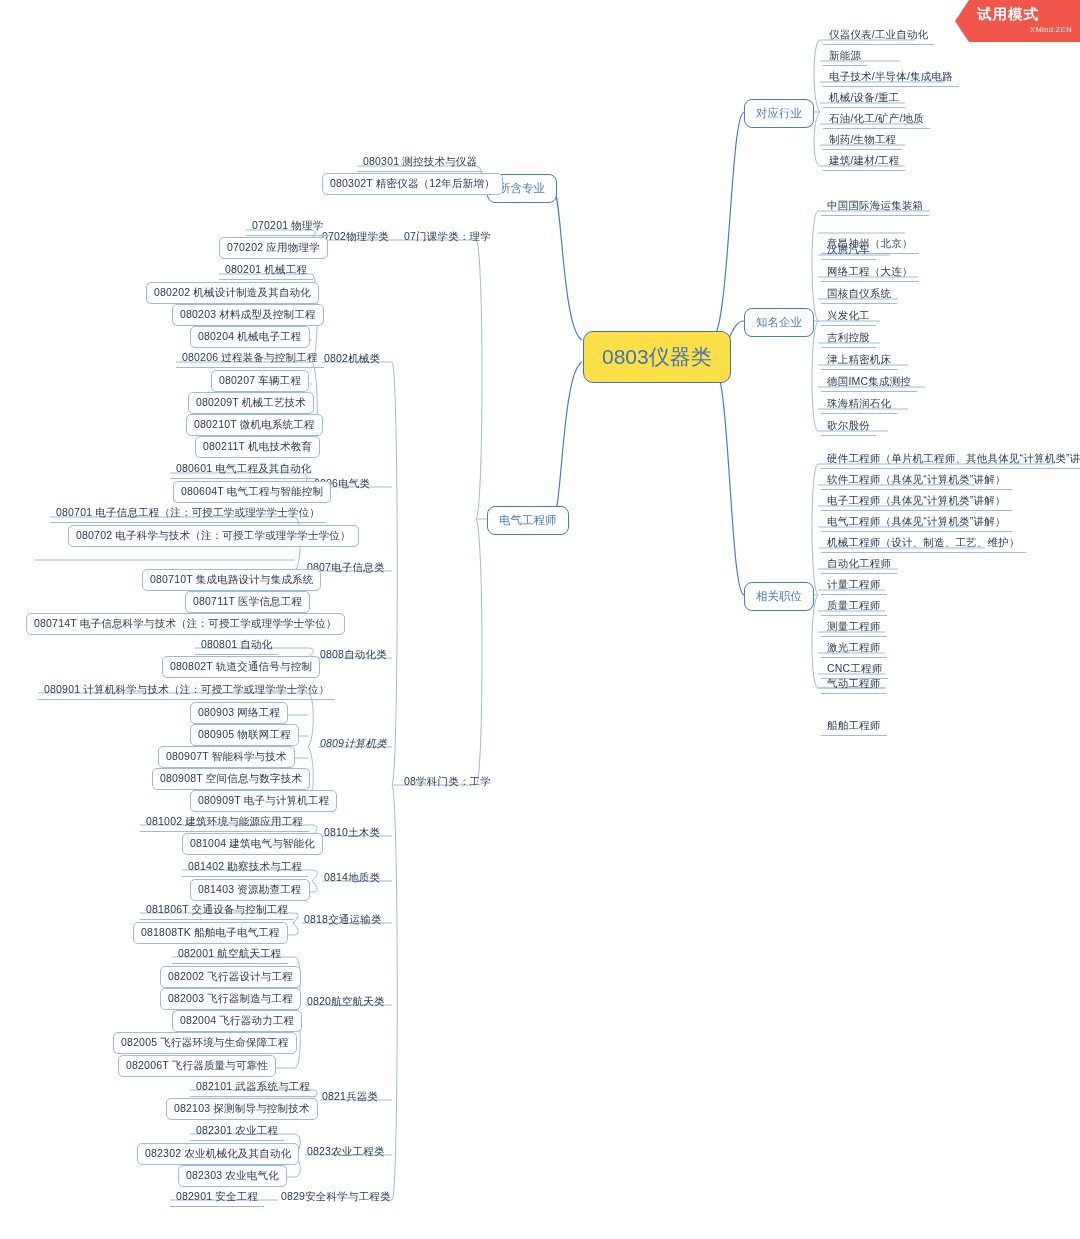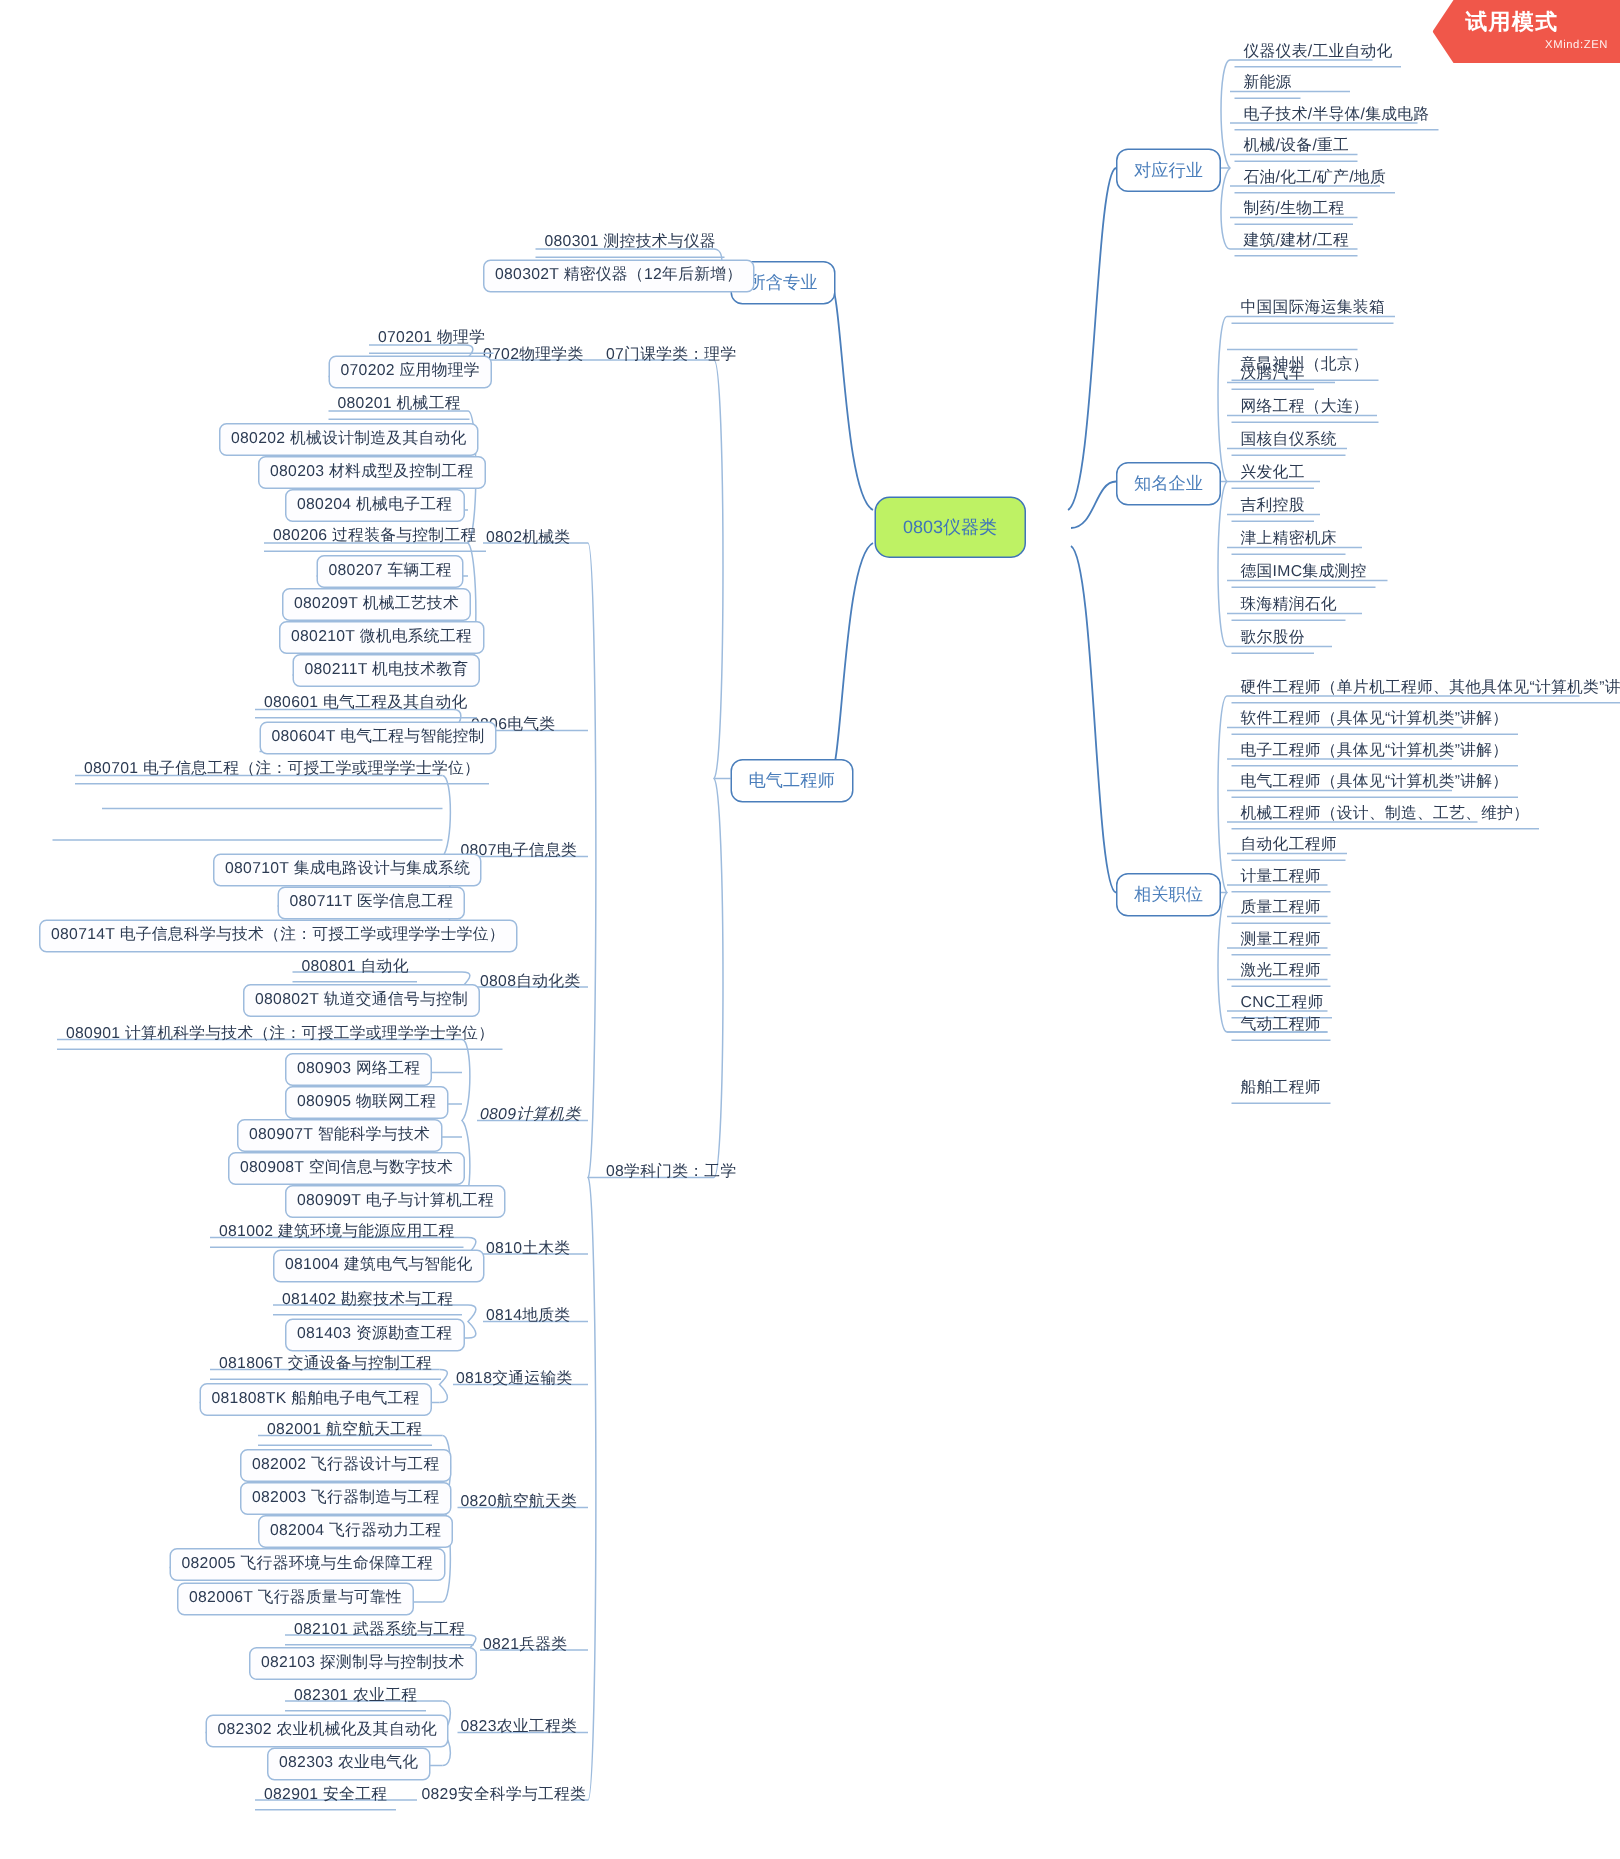--- a/index.html
+++ b/index.html
@@ -39,23 +39,23 @@
     background: #fdfdff;
   }
   
   .plain { padding: 2px 4px; border: none; }
 
   
   .main-topic {
     position: absolute;
     border: 1.6px solid #3f74b8;
     border-radius: 10px;
-    background: #bef264;
+    background: #fde047;
     color: #3f74b8;
-    font-size: 12px;
+    font-size: 21px;
     padding: 11px 18px;
     white-space: nowrap;
   }
   
   .branch {
     position: absolute;
     border: 1.3px solid #4a7ebb;
     border-radius: 8px;
     background: #ffffff;
     color: #4a7ebb;
@@ -327,20 +327,21 @@
   <div class="node leaf" style="left:176px; top:349px;">080206   过程装备与控制工程</div>
   <div class="node boxed" style="left:211px; top:370px;">080207   车辆工程</div>
   <div class="node boxed" style="left:188px; top:392px;">080209T  机械工艺技术</div>
   <div class="node boxed" style="left:186px; top:414px;">080210T  微机电系统工程</div>
   <div class="node boxed" style="left:195px; top:436px;">080211T  机电技术教育</div>
 
   <div class="node leaf" style="left:170px; top:460px;">080601   电气工程及其自动化</div>
   <div class="node boxed" style="left:173px; top:481px;">080604T  电气工程与智能控制</div>
 
   <div class="node leaf" style="left:50px; top:504px;">080701   电子信息工程（注：可授工学或理学学士学位）</div>
+  <div class="node boxed" style="left:68px; top:525px;">080702   电子科学与技术（注：可授工学或理学学士学位）</div>
   <div class="node boxed" style="left:142px; top:569px;">080710T  集成电路设计与集成系统</div>
   <div class="node boxed" style="left:185px; top:591px;">080711T  医学信息工程</div>
   <div class="node boxed" style="left:26px; top:613px;">080714T  电子信息科学与技术（注：可授工学或理学学士学位）</div>
 
   <div class="node leaf" style="left:195px; top:636px;">080801   自动化</div>
   <div class="node boxed" style="left:162px; top:656px;">080802T  轨道交通信号与控制</div>
 
   <div class="node leaf" style="left:38px; top:681px;">080901   计算机科学与技术（注：可授工学或理学学士学位）</div>
   <div class="node boxed" style="left:190px; top:702px;">080903   网络工程</div>
   <div class="node boxed" style="left:190px; top:724px;">080905   物联网工程</div>

